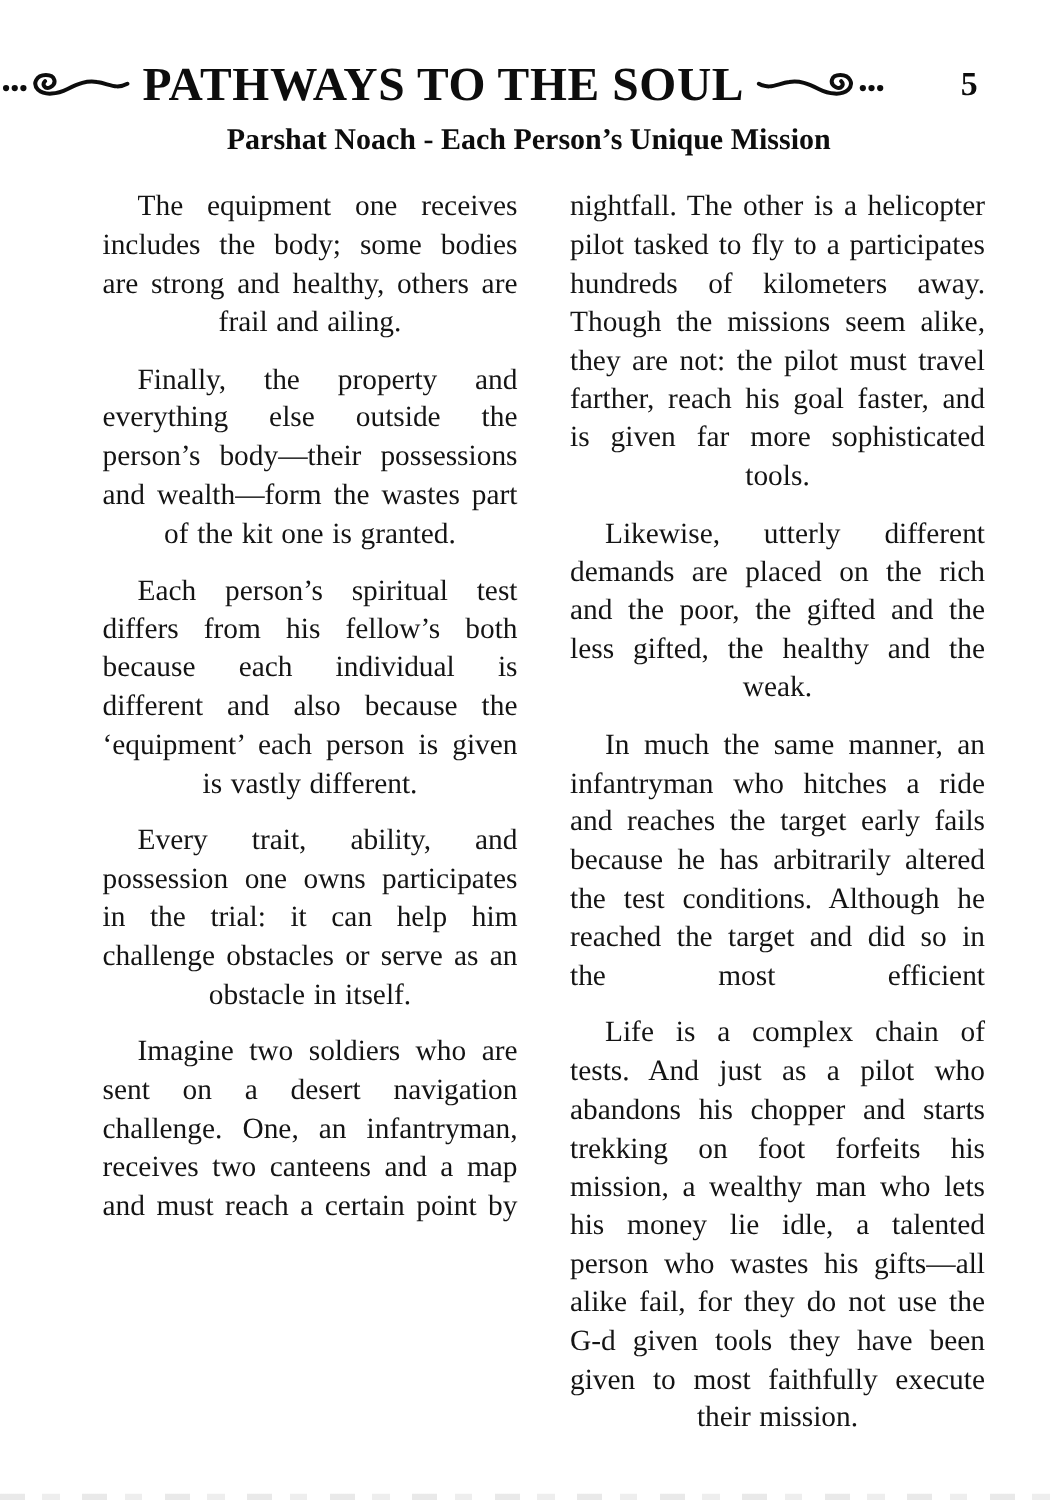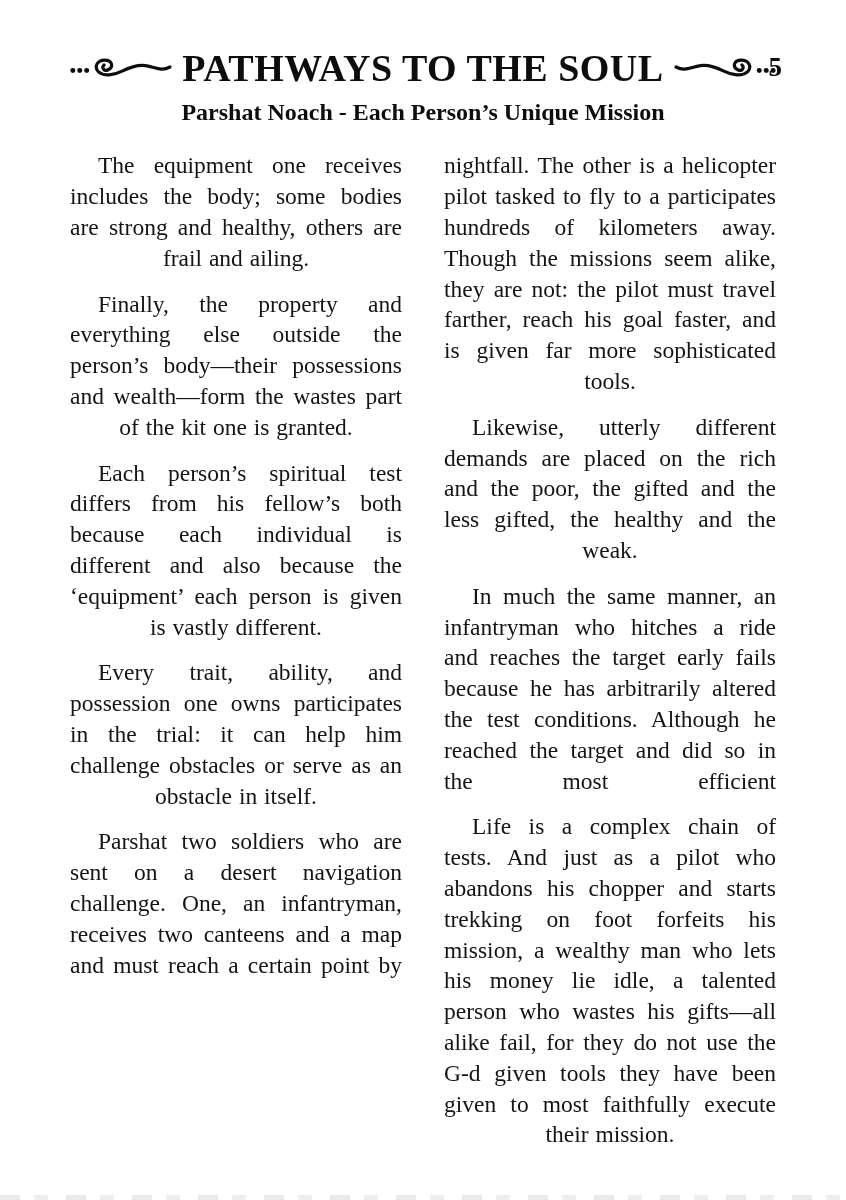--- a/index.html
+++ b/index.html
@@ -18,21 +18,20 @@
   }
   
   .header {
     position: relative;
     padding-top: 44px;
     text-align: center;
   }
   .title-row {
     display: flex;
     align-items: center;
-    justify-content: center;
     gap: 10px;
     height: 46px;
   }
   .ornament {
     display: inline-block;
     width: 104px;
     height: 34px;
     flex: 0 0 auto;
   }
   .ornament.mirrored {
@@ -60,20 +59,21 @@
     font-size: 24px;
     font-weight: bold;
     color: #0d0d0d;
     line-height: 1.1;
   }
   
   .columns {
     display: flex;
     gap: 42px;
     padding: 25px 69px 0 70px;
+    margin-left: 12px;
   }
   .col {
     width: 332px;
     flex: 0 0 332px;
   }
   .para {
     font-size: 23.5px;
     line-height: 30.8px;
     margin: 0 0 15px 0;
     text-align: justify;
@@ -125,21 +125,21 @@
     <div class="page-number">5</div>
     <div class="subtitle">Parshat Noach - Each Person’s Unique Mission</div>
   </div>
 
   <div class="columns">
     <div class="col">
       <p class="para last-center">The equipment one receives includes the body; some bodies are strong and healthy, others are frail and ailing.</p>
       <p class="para last-center">Finally, the property and everything else outside the person’s body—their possessions and wealth—form the wastes part of the kit one is granted.</p>
       <p class="para last-center">Each person’s spiritual test differs from his fellow’s both because each individual is different and also because the ‘equipment’ each person is given is vastly different.</p>
       <p class="para last-center">Every trait, ability, and possession one owns participates in the trial: it can help him challenge obstacles or serve as an obstacle in itself.</p>
-      <p class="para last-justify">Parshat two soldiers who are sent on a desert navigation challenge. One, an infantryman, receives two canteens and a map and must reach a certain point by</p>
+      <p class="para last-justify">Imagine two soldiers who are sent on a desert navigation challenge. One, an infantryman, receives two canteens and a map and must reach a certain point by</p>
     </div>
     <div class="col">
       <p class="para no-indent last-center">nightfall. The other is a helicopter pilot tasked to fly to a participates hundreds of kilometers away. Though the missions seem alike, they are not: the pilot must travel farther, reach his goal faster, and is given far more sophisticated tools.</p>
       <p class="para last-center">Likewise, utterly different demands are placed on the rich and the poor, the gifted and the less gifted, the healthy and the weak.</p>
       <p class="para last-justify">In much the same manner, an infantryman who hitches a ride and reaches the target early fails because he has arbitrarily altered the test conditions. Although he reached the target and did so in the most efficient</p>
       <p class="para last-center">Life is a complex chain of tests. And just as a pilot who abandons his chopper and starts trekking on foot forfeits his mission, a wealthy man who lets his money lie idle, a talented person who wastes his gifts—all alike fail, for they do not use the G-d given tools they have been given to most faithfully execute their mission.</p>
     </div>
   </div>
 
   <div class="bottom-artifact"></div>

